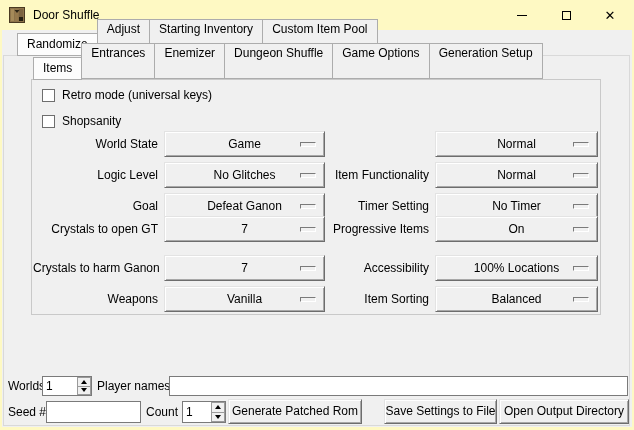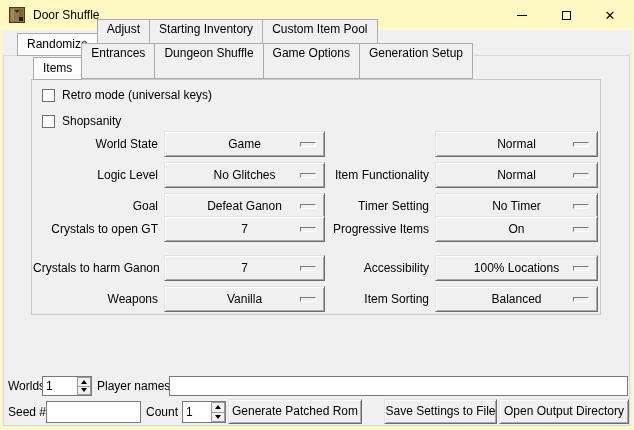--- a/index.html
+++ b/index.html
@@ -125,20 +125,21 @@
     <div class="tab active">Randomize</div>
     <div class="tab">Adjust</div>
     <div class="tab">Starting Inventory</div>
     <div class="tab">Custom Item Pool</div>
   </div>
 
   <div class="pane-inner"></div>
   <div class="tabbar inner">
     <div class="tab active">Items</div>
     <div class="tab">Entrances</div>
+    <div class="tab">Enemizer</div>
     <div class="tab">Dungeon Shuffle</div>
     <div class="tab">Game Options</div>
     <div class="tab">Generation Setup</div>
   </div>
 
   <span class="cb" style="left:42px; top:89px;"></span>
   <span class="cbl" style="left:62px; top:89px;">Retro mode (universal keys)</span>
   <span class="cb" style="left:42px; top:115px;"></span>
   <span class="cbl" style="left:62px; top:115px;">Shopsanity</span>
 

